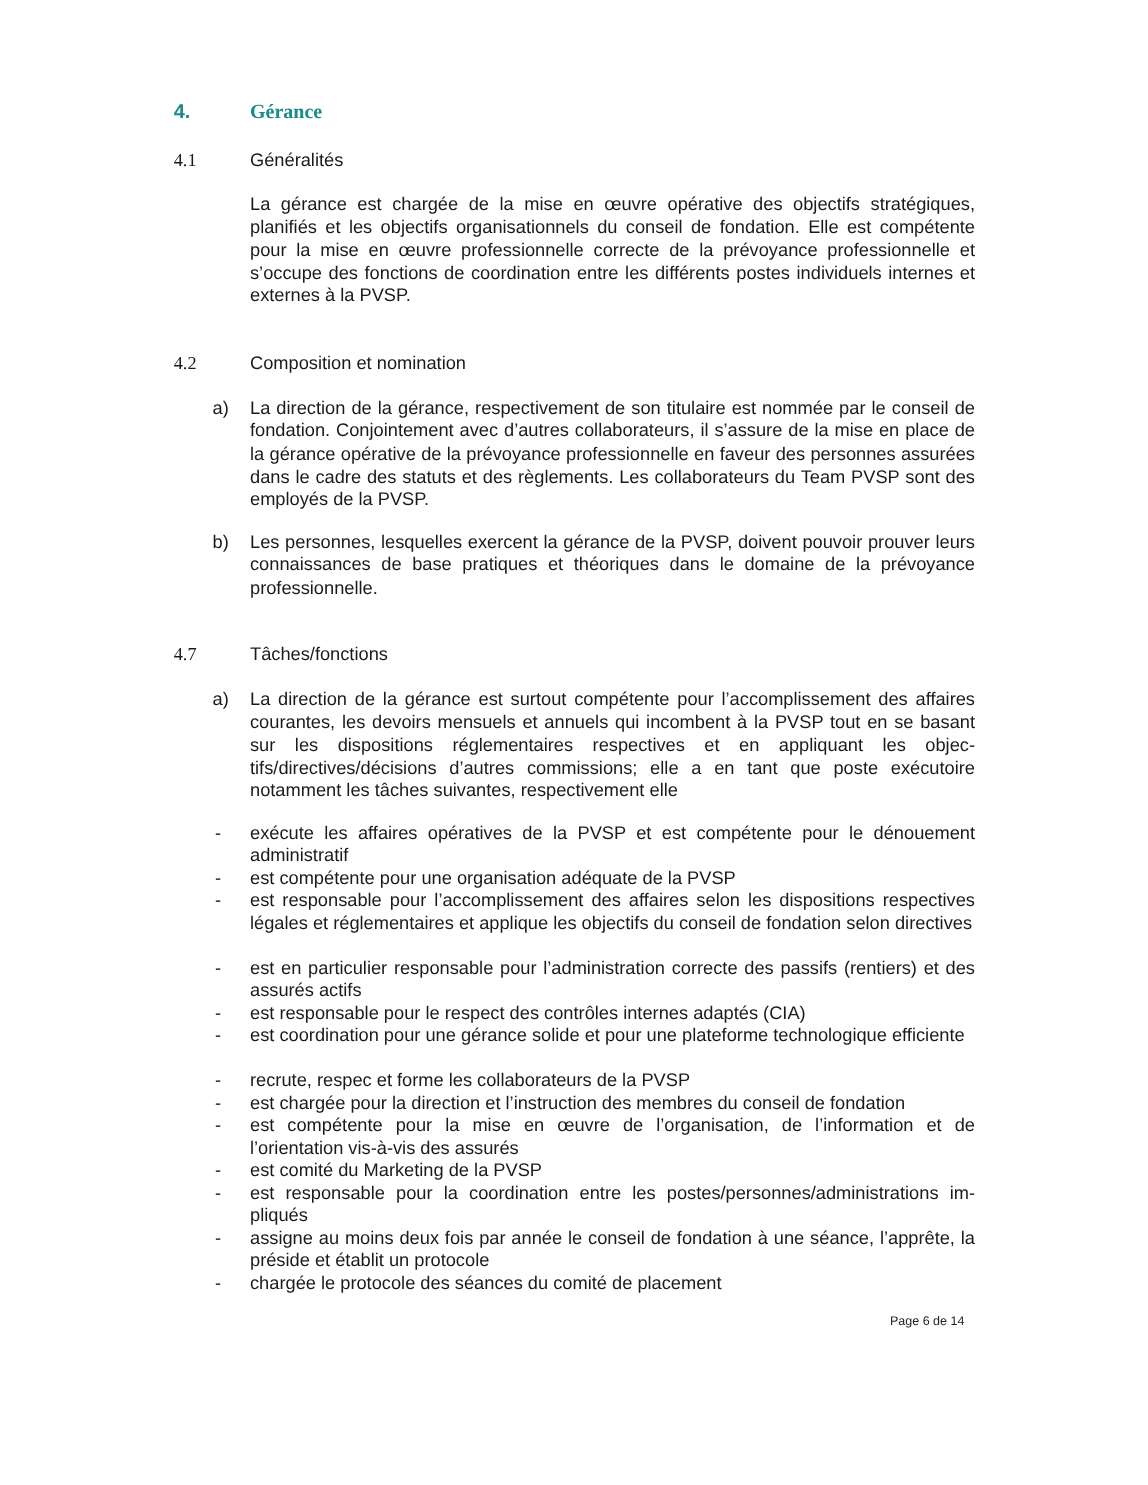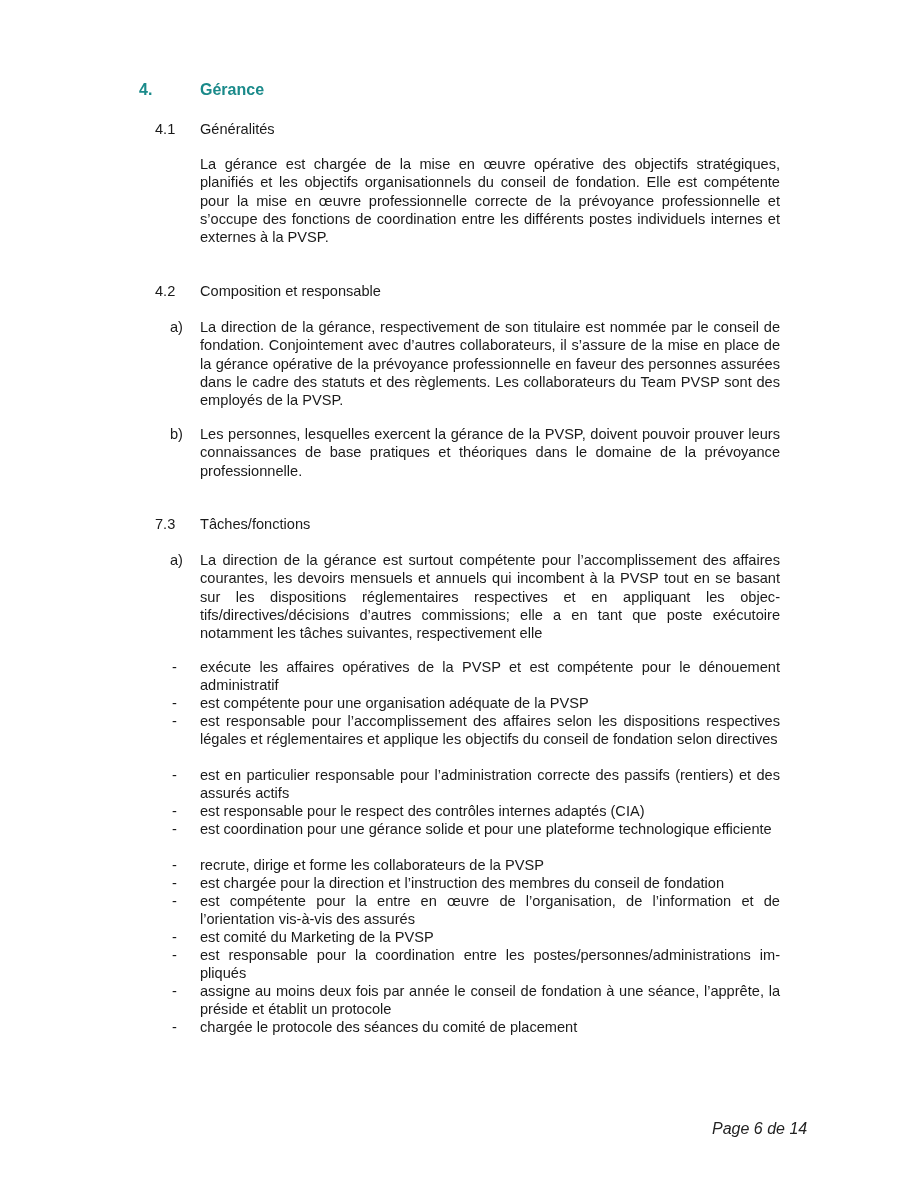--- a/index.html
+++ b/index.html
@@ -1,64 +1,64 @@
 <!DOCTYPE html>
 <html><head>
 <meta charset="utf-8">
 <style>
   html, body { margin: 0; padding: 0; background: #ffffff; }
   body { width: 918px; height: 1188px; position: relative; overflow: hidden;
          font-family: "Liberation Sans", sans-serif; color: #1a1a1a; font-size: 14.6px; }
   .page { position: absolute; left: 0; top: 0; width: 918px; height: 1188px; }
   .h1 { position: absolute; left: 139px; top: 81px; font-weight: bold; color: #1a8a8a; font-size: 16px; }
   .h1 .num { position: absolute; left: 0; }
-  .h1 .txt { position: absolute; left: 61px; white-space: nowrap; }
+  .h1 .txt { position: absolute; left: 61px; white-space: nowrap; font-family: Liberation Serif, serif; }
   .h2 { position: absolute; left: 139px; font-size: 14.6px; white-space: nowrap; }
-  .h2 .num { position: absolute; left: 16px; }
+  .h2 .num { position: absolute; left: 0; font-family: Liberation Serif, serif; }
   .h2 .txt { position: absolute; left: 61px; }
   .para { position: absolute; left: 200px; width: 580px; line-height: 18.3px; text-align: justify; hyphens: manual; }
   .item { position: absolute; left: 170px; width: 610px; line-height: 18.3px; }
   .item .marker { position: absolute; left: 0; top: 0; }
   .item .body { margin-left: 30px; text-align: justify; }
   .dash { position: absolute; left: 172px; width: 608px; line-height: 18.1px; }
   .dash .marker { position: absolute; left: 0; top: 0; }
   .dash .body { margin-left: 28px; text-align: justify; }
-  .footer { position: absolute; left: 712px; top: 1120px; font-size: 16px; color: #222; font-style: italic; }
+  .footer { position: absolute; left: 712px; top: 1052px; font-size: 10px; color: #222; }
 </style>
 </head>
 <body>
 
 <div class="page">
 
   <div class="h1">
     <span class="num">4.</span>
     <span class="txt">Gérance</span>
   </div>
 
   <div class="h2" style="top:121px;">
     <span class="num">4.1</span>
     <span class="txt">Généralités</span>
   </div>
   <div class="para" style="top:155px;">La gérance est chargée de la mise en œuvre opérative des objectifs stratégiques, planifiés et les objectifs organisationnels du conseil de fondation. Elle est compé­tente pour la mise en œuvre professionnelle correcte de la prévoyance profession­nelle et s’occupe des fonctions de coordination entre les différents postes indivi­duels internes et externes à la PVSP.</div>
 
   <div class="h2" style="top:283px;">
     <span class="num">4.2</span>
-    <span class="txt">Composition et responsable</span>
+    <span class="txt">Composition et nomination</span>
   </div>
   <div class="item" style="top:318px;">
     <span class="marker">a)</span>
     <div class="body">La direction de la gérance, respectivement de son titulaire est nommée par le con­seil de fondation. Conjointement avec d’autres collaborateurs, il s’assure de la mise en place de la gérance opérative de la prévoyance professionnelle en faveur des personnes assurées dans le cadre des statuts et des règlements. Les collaborateurs du Team PVSP sont des employés de la PVSP.</div>
   </div>
   <div class="item" style="top:425px;">
     <span class="marker">b)</span>
     <div class="body">Les personnes, lesquelles exercent la gérance de la PVSP, doivent pouvoir prouver leurs connaissances de base pratiques et théoriques dans le domaine de la pré­voyance professionnelle.</div>
   </div>
 
   <div class="h2" style="top:516px;">
-    <span class="num">7.3</span>
+    <span class="num">4.7</span>
     <span class="txt">Tâches/fonctions</span>
   </div>
   <div class="item" style="top:551px;">
     <span class="marker">a)</span>
     <div class="body">La direction de la gérance est surtout compétente pour l’accomplissement des af­faires courantes, les devoirs mensuels et annuels qui incombent à la PVSP tout en se basant sur les dispositions réglementaires respectives et en appliquant les objec­tifs/directives/décisions d’autres commissions; elle a en tant que poste exécutoire notamment les tâches suivantes, respectivement elle</div>
   </div>
 
   <div class="dash" style="top:658px;">
       <span class="marker">-</span>
       <div class="body">exécute les affaires opératives de la PVSP et est compétente pour le dénouement administratif</div>
@@ -78,29 +78,29 @@
   <div class="dash" style="top:802px;">
       <span class="marker">-</span>
       <div class="body">est responsable pour le respect des contrôles internes adaptés (CIA)</div>
     </div>
   <div class="dash" style="top:820px;">
       <span class="marker">-</span>
       <div class="body">est coordination pour une gérance solide et pour une plateforme technologique effi­ciente</div>
     </div>
   <div class="dash" style="top:856px;">
       <span class="marker">-</span>
-      <div class="body">recrute, dirige et forme les collaborateurs de la PVSP</div>
+      <div class="body">recrute, respec et forme les collaborateurs de la PVSP</div>
     </div>
   <div class="dash" style="top:874px;">
       <span class="marker">-</span>
       <div class="body">est chargée pour la direction et l’instruction des membres du conseil de fondation</div>
     </div>
   <div class="dash" style="top:892px;">
       <span class="marker">-</span>
-      <div class="body">est compétente pour la entre en œuvre de l’organisation, de l’information et de l’orientation vis-à-vis des assurés</div>
+      <div class="body">est compétente pour la mise en œuvre de l’organisation, de l’information et de l’orientation vis-à-vis des assurés</div>
     </div>
   <div class="dash" style="top:928px;">
       <span class="marker">-</span>
       <div class="body">est comité du Marketing de la PVSP</div>
     </div>
   <div class="dash" style="top:946px;">
       <span class="marker">-</span>
       <div class="body">est responsable pour la coordination entre les postes/personnes/administrations im­pliqués</div>
     </div>
   <div class="dash" style="top:982px;">

